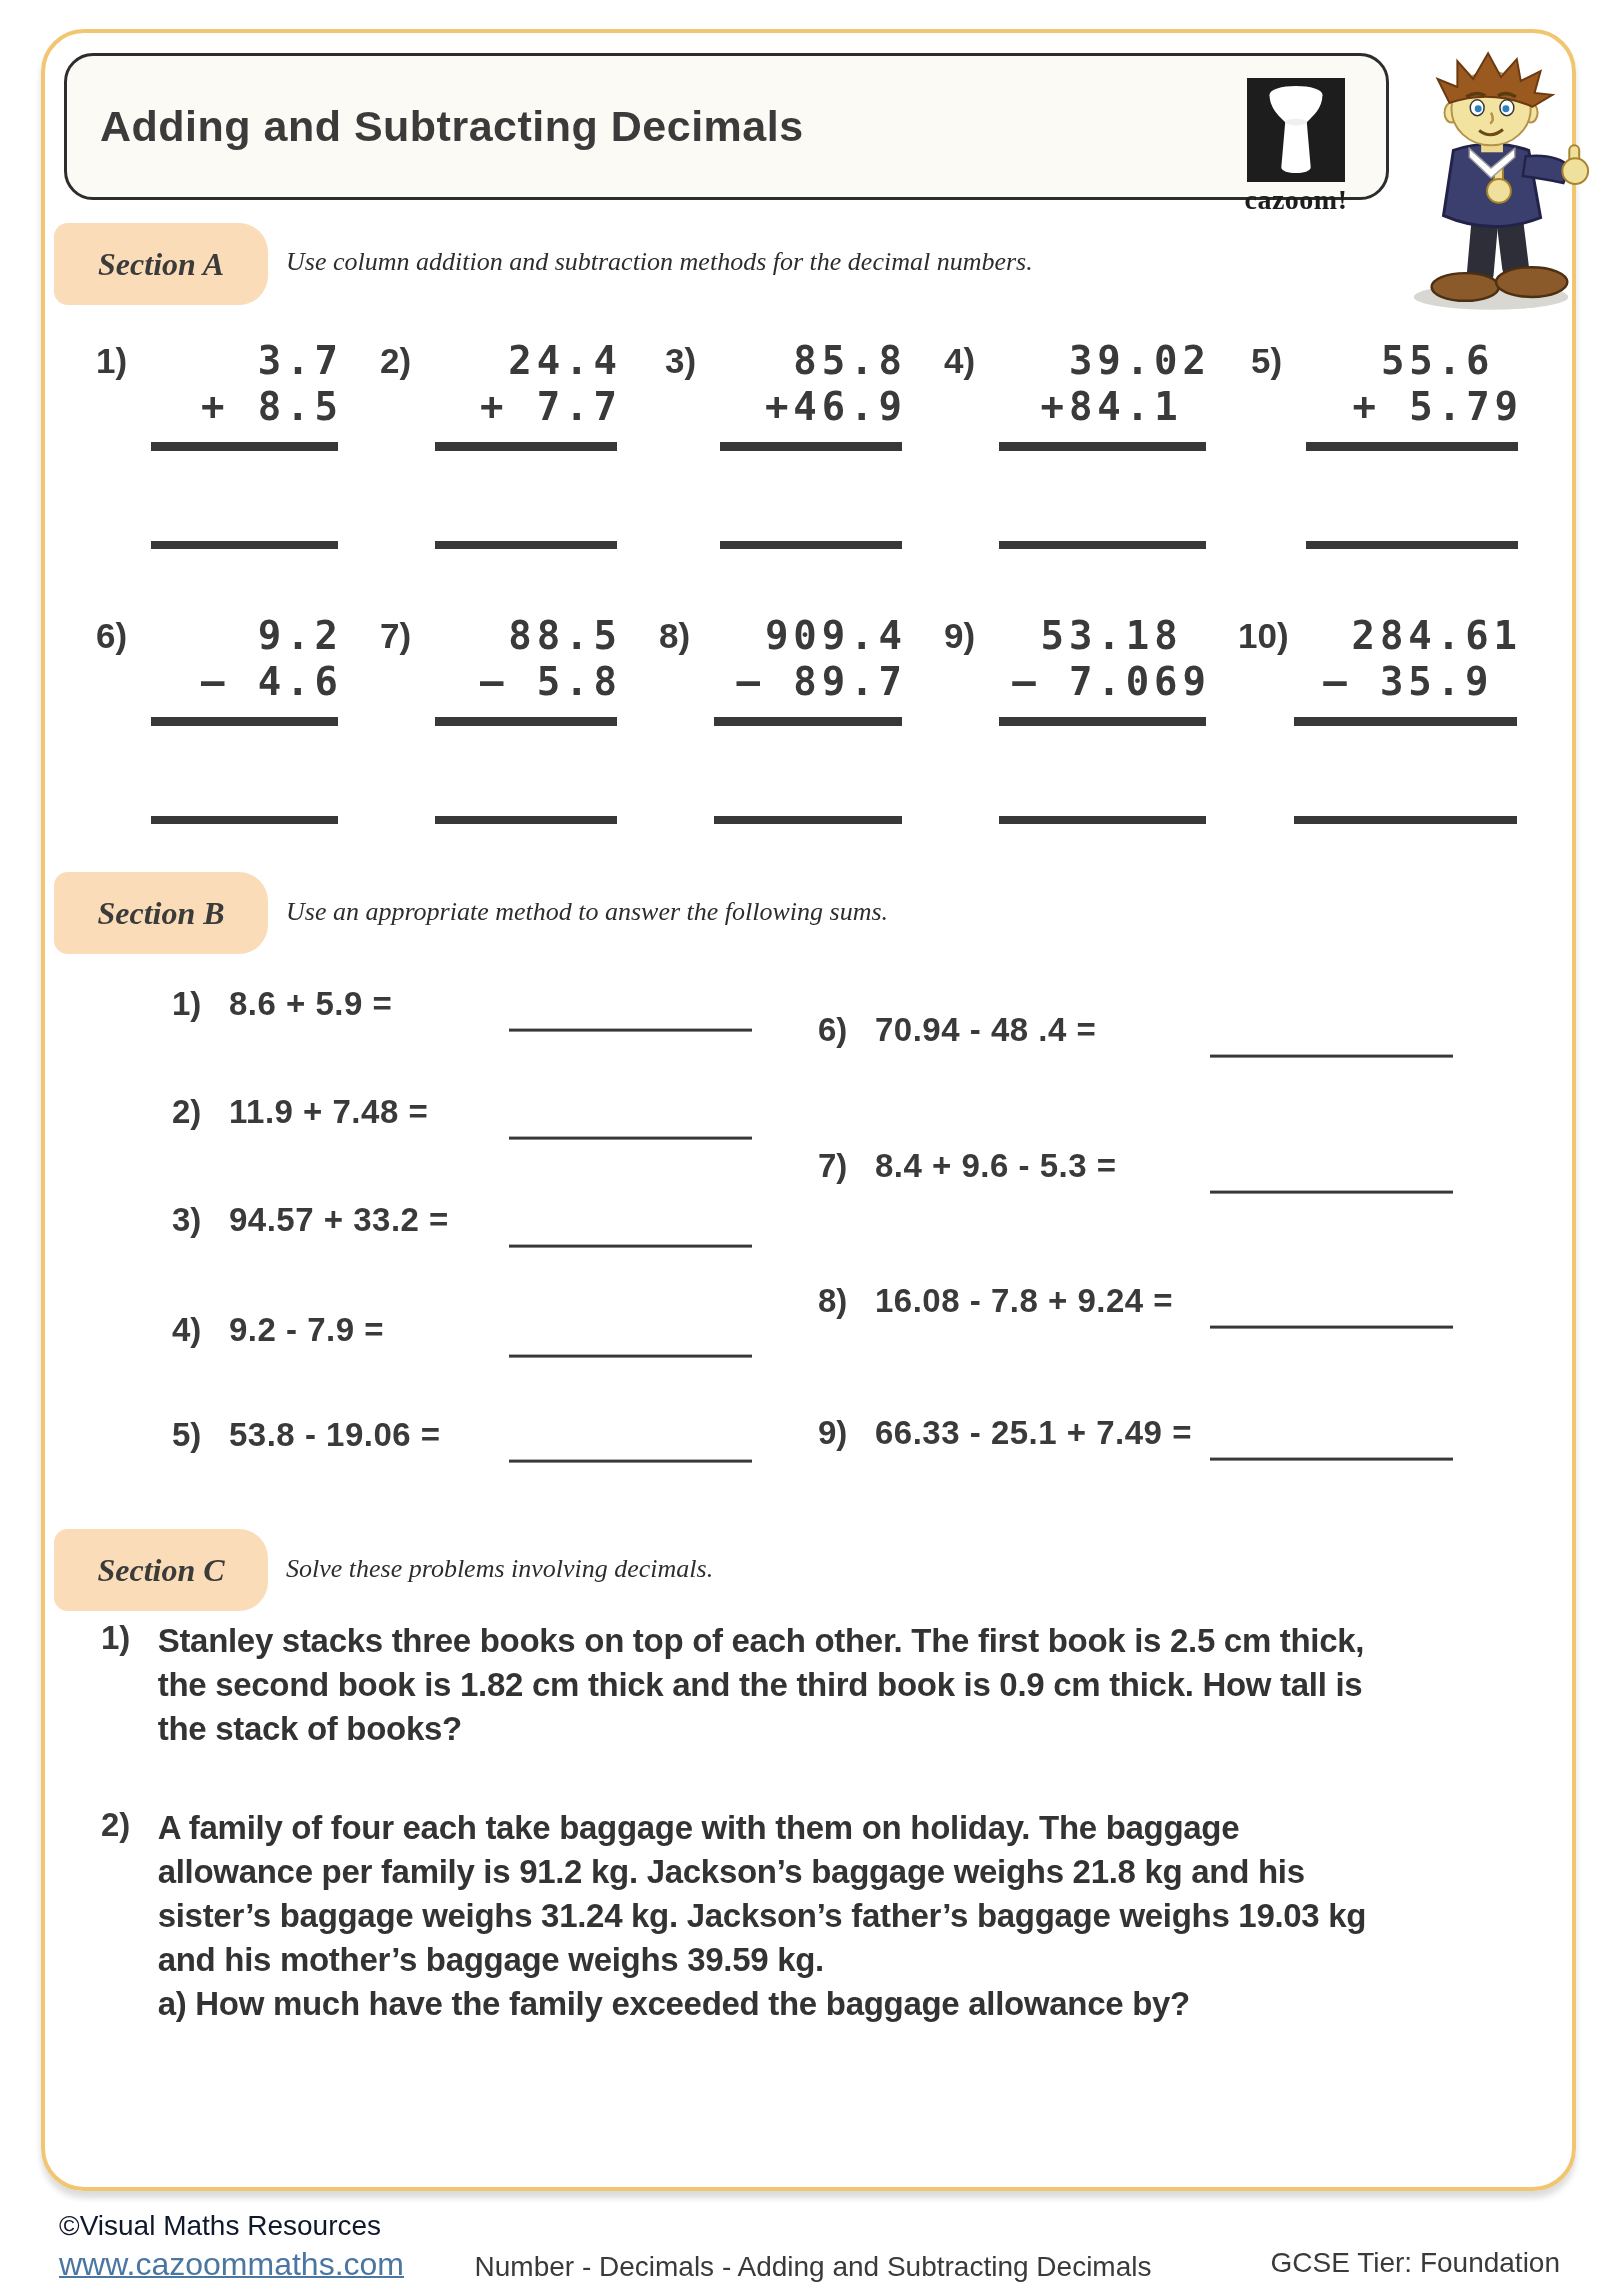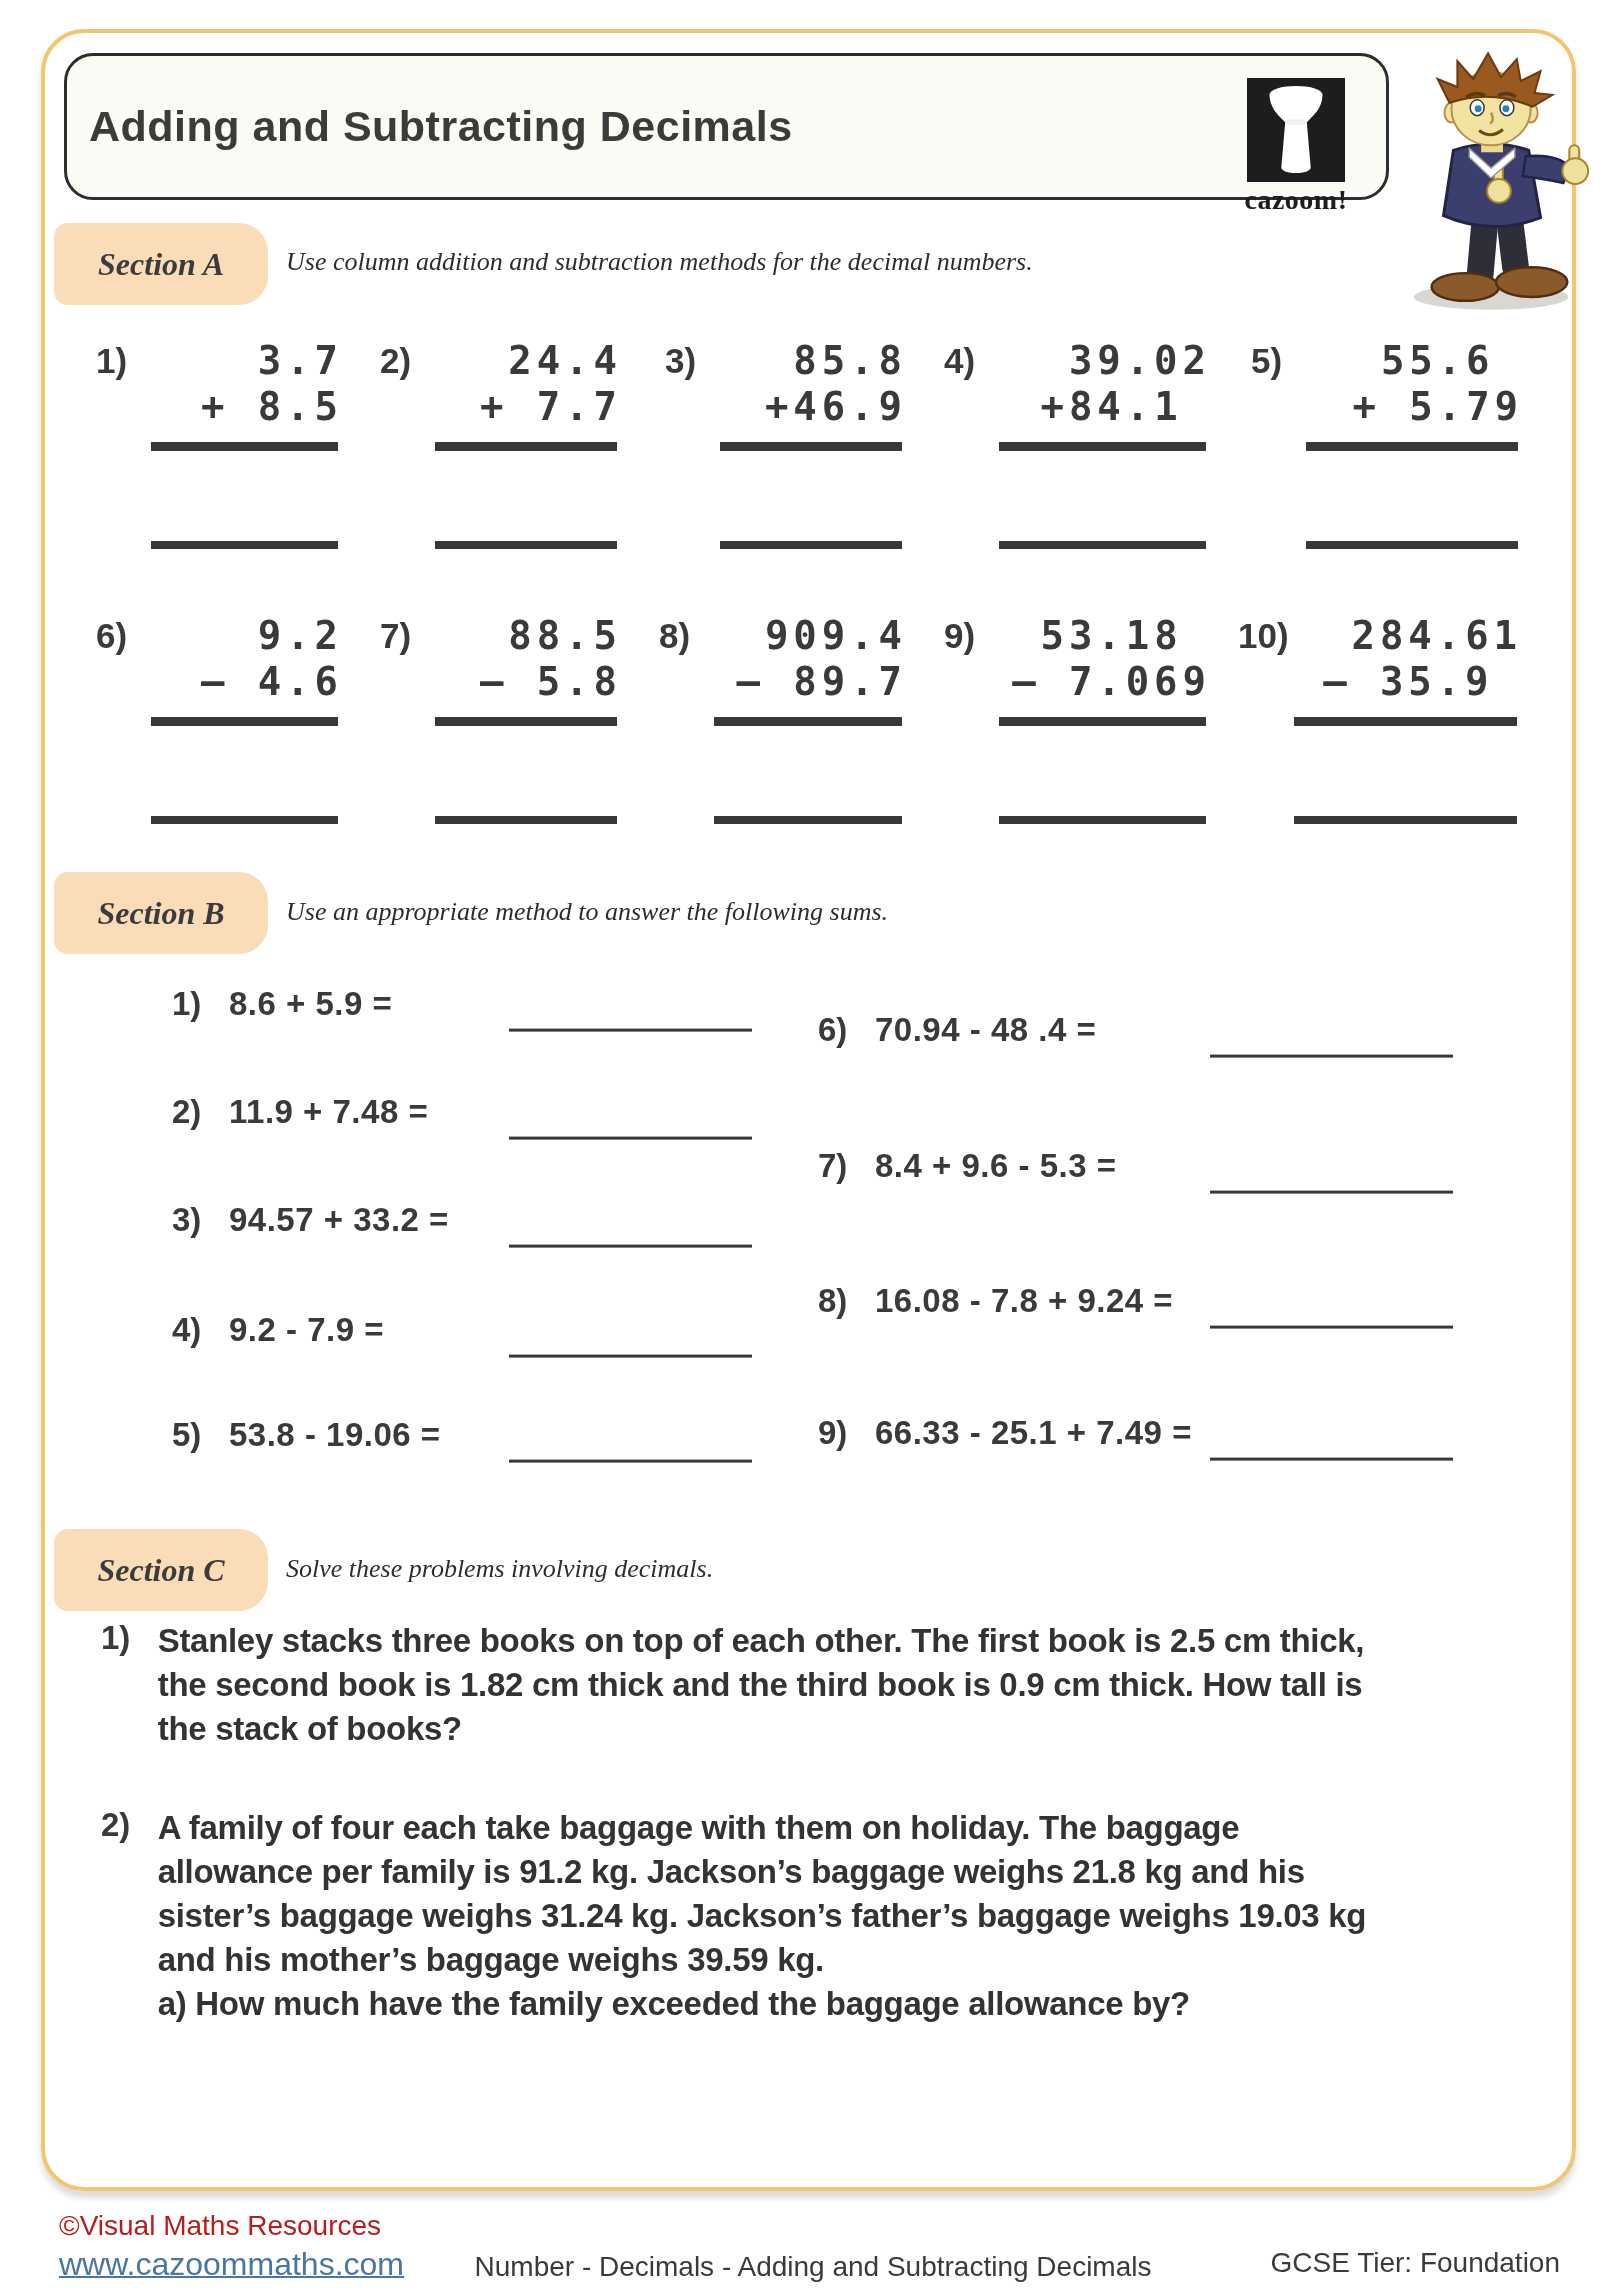--- a/index.html
+++ b/index.html
@@ -2,21 +2,21 @@
 <html><head>
 <meta charset="utf-8">
 <style>
   html,body{margin:0;padding:0;background:#ffffff;}
   body{width:1621px;height:2293px;position:relative;font-family:"Liberation Sans",sans-serif;color:#3a3a3a;overflow:hidden;}
 
   .page-border{position:absolute;left:41px;top:29px;width:1535px;height:2162px;box-sizing:border-box;
     border:4.9px solid #f2c571;border-radius:43px;box-shadow:0 6.9px 5.9px rgba(0,0,0,0.14);}
 
   .title-box{position:absolute;left:64px;top:53px;width:1325px;height:147px;box-sizing:border-box;
-    background:#fcfaf4;border:3.9px solid #2d2d2d;border-radius:29px;display:flex;align-items:center;padding-left:22px;}
+    background:#fcfaf4;border:3.9px solid #2d2d2d;border-radius:29px;display:flex;align-items:center;padding-left:33px;}
   .page-title{font-size:43px;font-weight:700;color:#3b3b3b;letter-spacing:0.5px;}
 
   .logo{position:absolute;left:1241px;top:78px;width:110px;text-align:center;}
   .logo-square{width:98px;height:104px;background:#1d1d1d;margin:0 auto;display:flex;align-items:flex-end;justify-content:center;}
   .logo-word{font-family:"Liberation Serif",serif;font-weight:700;font-size:28px;color:#1d1d1d;margin-top:2px;letter-spacing:0.5px;}
 
   .mascot{position:absolute;left:1392px;top:51px;width:208px;height:263px;}
 
   .section-tab{position:absolute;left:54px;width:214px;height:82px;background:#fbdcb8;
     border-radius:13.7px 29px 29px 13.7px;display:flex;align-items:center;justify-content:center;}
@@ -36,21 +36,21 @@
   .bexpr{font-weight:700;font-size:33px;letter-spacing:0.5px;white-space:pre;}
   .bline{width:243px;height:25.5px;border-bottom:3.9px solid #383838;margin-left:auto;transform:translateY(17.6px);flex:none;}
   .brow.bl{left:172px;width:580px;}
   .brow.br{left:818px;width:635px;}
 
   .cprob{position:absolute;left:101px;display:flex;gap:13.7px;align-items:flex-start;}
   .cnum{font-weight:700;font-size:33px;width:43px;flex:none;}
   .ctext{font-weight:700;font-size:33px;line-height:44px;color:#333333;letter-spacing:-0.3px;}
   .cpart-b{margin-top:45px;}
 
-  .f-copy{position:absolute;left:59px;top:2210px;font-size:28px;color:#b91c1c;}
+  .f-copy{position:absolute;left:59px;top:2210px;font-size:28px;color:#0f172a;}
   .f-site{position:absolute;left:59px;top:2246px;font-size:32px;color:#4a76a2;text-decoration:underline;text-decoration-thickness:2px;}
   .f-cat{position:absolute;left:323px;top:2251px;width:980px;text-align:center;font-size:28px;color:#3a3a3a;}
   .f-tier{position:absolute;right:61px;top:2247px;font-size:28px;color:#3a3a3a;}
 </style>
 </head>
 <body>
 
 <div class="page-border"></div>
 
 <div class="title-box">

